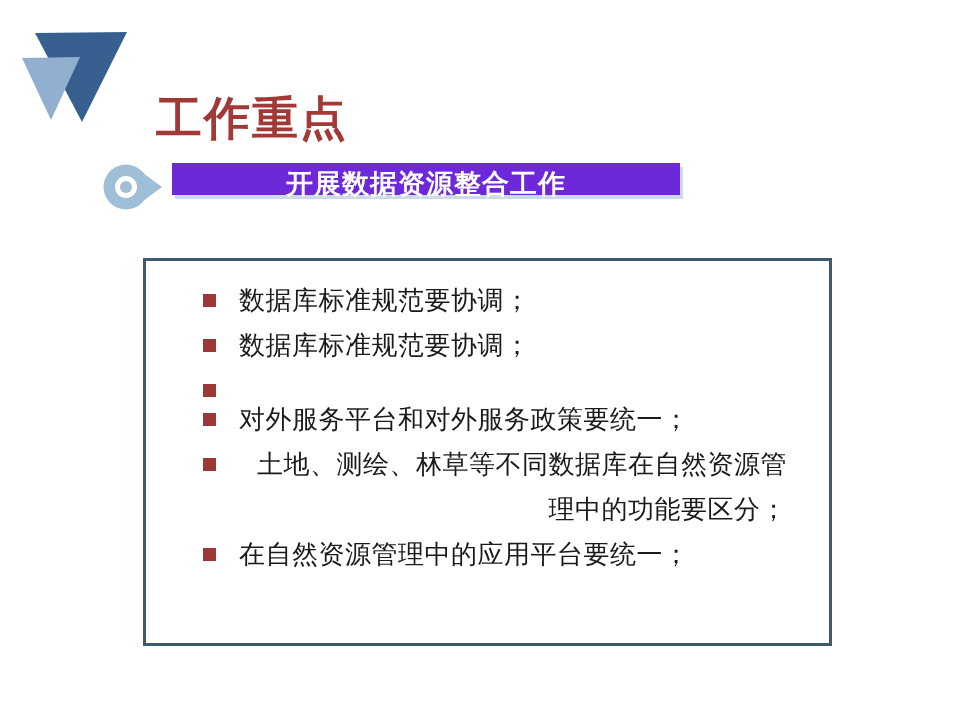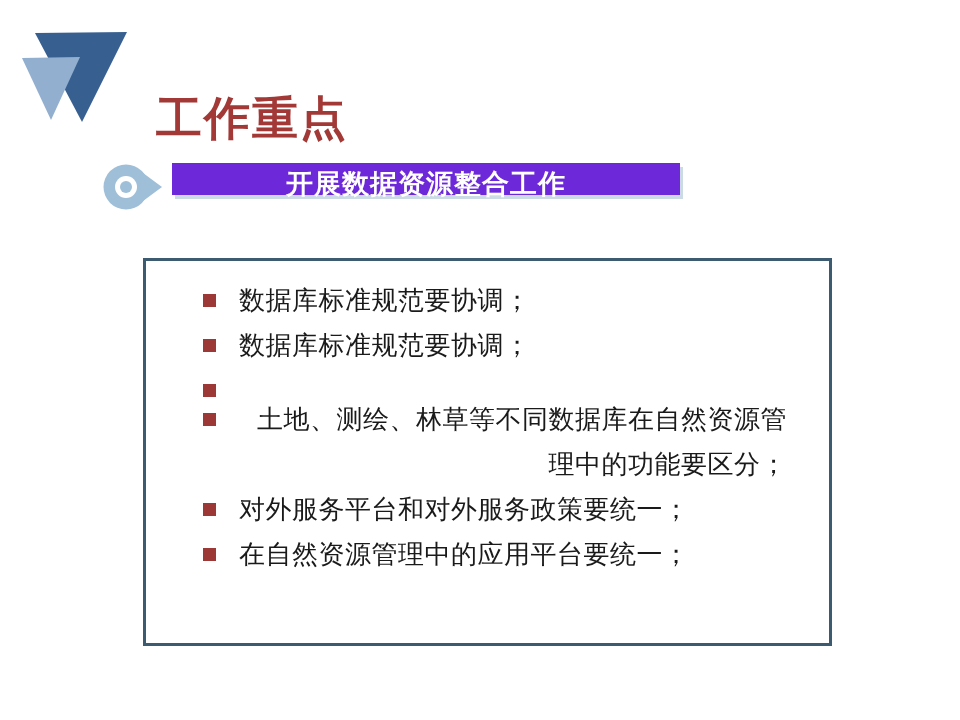--- a/index.html
+++ b/index.html
@@ -80,25 +80,25 @@
       </li>
       <li class="bullet-item">
         <span class="bullet-square"></span>
         <span class="bullet-text">数据库标准规范要协调；</span>
       </li>
       <li class="bullet-item">
         <span class="bullet-square"></span>
       </li>
       <li class="bullet-item">
         <span class="bullet-square"></span>
-        <span class="bullet-text">土地、测绘、林草等不同数据库在自然资源管理中的功能要区分；</span>
+        <span class="bullet-text">对外服务平台和对外服务政策要统一；</span>
       </li>
       <li class="bullet-item">
         <span class="bullet-square"></span>
-        <span class="bullet-text">对外服务平台和对外服务政策要统一；</span>
+        <span class="bullet-text">土地、测绘、林草等不同数据库在自然资源管理中的功能要区分；</span>
       </li>
       <li class="bullet-item">
         <span class="bullet-square"></span>
         <span class="bullet-text">在自然资源管理中的应用平台要统一；</span>
       </li>
     </ul>
   </div>
 
 </div>
 

